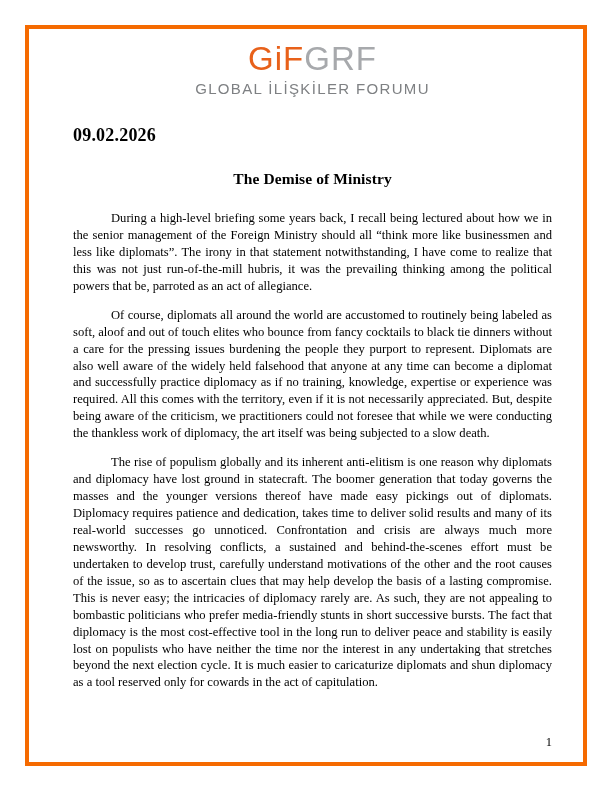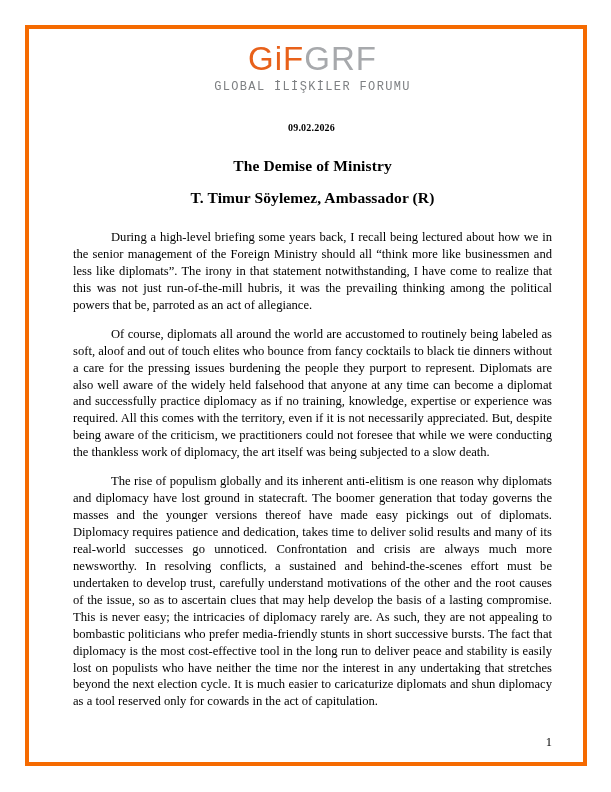--- a/index.html
+++ b/index.html
@@ -54,32 +54,32 @@
     white-space: nowrap;
     font-weight: 400;
   }
   .logo-gif {
     color: #E8611A;
   }
   .logo-grf {
     color: #A7A9AC;
   }
   .logo-sub {
-    font-family: Liberation Mono, monospace;
-    font-size: 12px;
+    font-family: Liberation Sans, sans-serif;
+    font-size: 15px;
     letter-spacing: 1.35px;
     color: #7E8083;
     margin-top: 5px;
     white-space: nowrap;
   }
 
   
   .date-line {
-    text-align: center;
-    font-size: 10px;
+    text-align: left;
+    font-size: 18px;
     font-weight: bold;
     margin-top: 28px;
     margin-right: 2px;
     letter-spacing: 0.2px;
     font-family: Liberation Serif, serif;
   }
 
   
   .doc-title {
     text-align: center;
@@ -129,21 +129,20 @@
 <div class="page">
 
   <div class="logo-block">
     <div class="logo-word"><span class="logo-gif">GiF</span><span class="logo-grf">GRF</span></div>
     <div class="logo-sub">GLOBAL İLİŞKİLER FORUMU</div>
   </div>
 
   <div class="date-line">09.02.2026</div>
 
   <div class="doc-title">The Demise of Ministry</div>
-  <div class="doc-author">T. Timur Söylemez, Ambassador (R)</div>
 
   <div class="body-copy">
     <p>During a high-level briefing some years back, I recall being lectured about how we in the senior management of the Foreign Ministry should all “think more like businessmen and less like diplomats”. The irony in that statement notwithstanding, I have come to realize that this was not just run-of-the-mill hubris, it was the prevailing thinking among the political powers that be, parroted as an act of allegiance.</p>
     <p>Of course, diplomats all around the world are accustomed to routinely being labeled as soft, aloof and out of touch elites who bounce from fancy cocktails to black tie dinners without a care for the pressing issues burdening the people they purport to represent. Diplomats are also well aware of the widely held falsehood that anyone at any time can become a diplomat and successfully practice diplomacy as if no training, knowledge, expertise or experience was required. All this comes with the territory, even if it is not necessarily appreciated. But, despite being aware of the criticism, we practitioners could not foresee that while we were conducting the thankless work of diplomacy, the art itself was being subjected to a slow death.</p>
     <p>The rise of populism globally and its inherent anti-elitism is one reason why diplomats and diplomacy have lost ground in statecraft. The boomer generation that today governs the masses and the younger versions thereof have made easy pickings out of diplomats. Diplomacy requires patience and dedication, takes time to deliver solid results and many of its real-world successes go unnoticed. Confrontation and crisis are always much more newsworthy. In resolving conflicts, a sustained and behind-the-scenes effort must be undertaken to develop trust, carefully understand motivations of the other and the root causes of the issue, so as to ascertain clues that may help develop the basis of a lasting compromise. This is never easy; the intricacies of diplomacy rarely are. As such, they are not appealing to bombastic politicians who prefer media-friendly stunts in short successive bursts. The fact that diplomacy is the most cost-effective tool in the long run to deliver peace and stability is easily lost on populists who have neither the time nor the interest in any undertaking that stretches beyond the next election cycle. It is much easier to caricaturize diplomats and shun diplomacy as a tool reserved only for cowards in the act of capitulation.</p>
   </div>
 
   <div class="page-number">1</div>
 
 </div>

